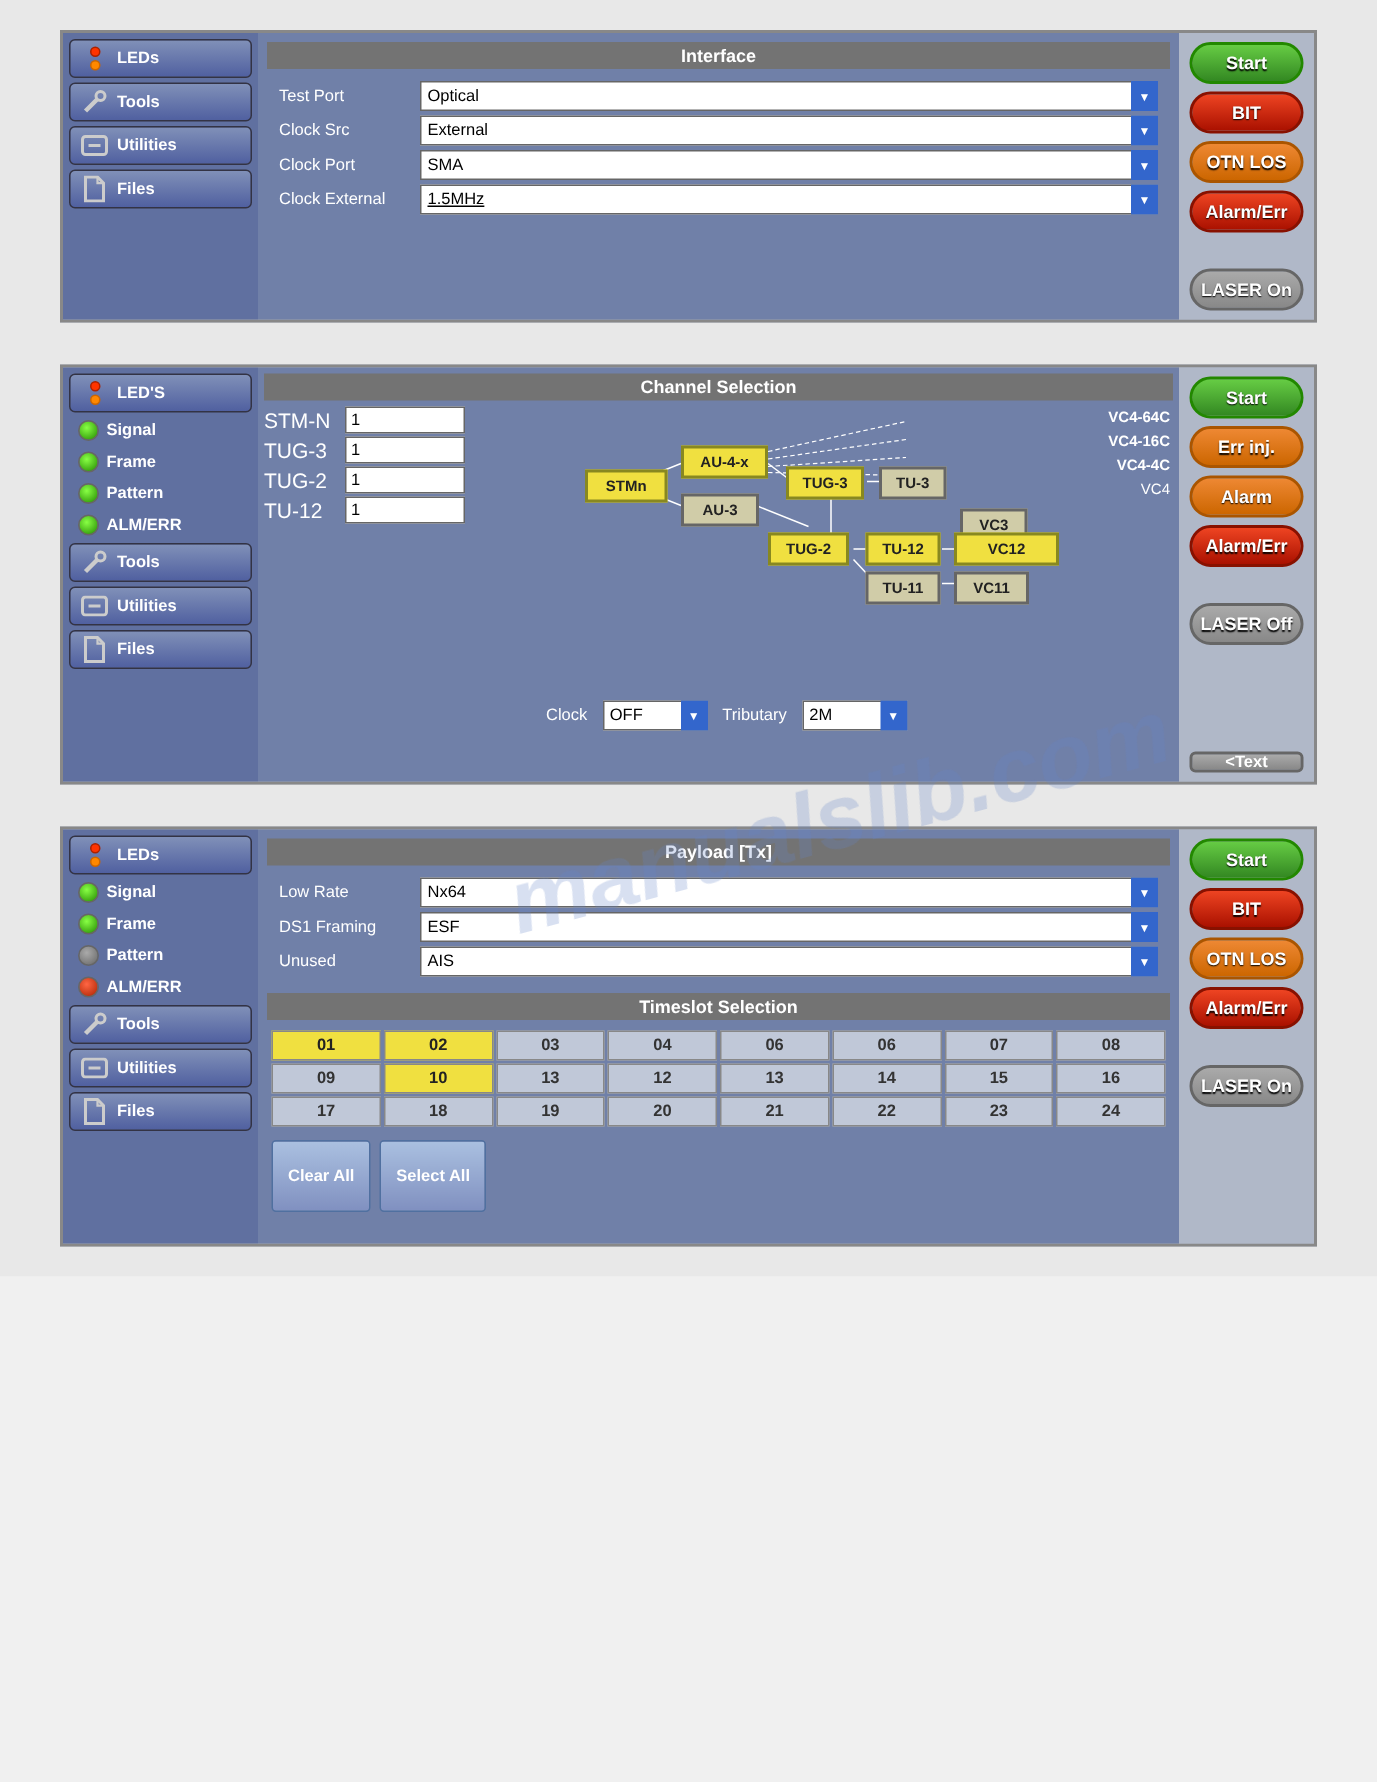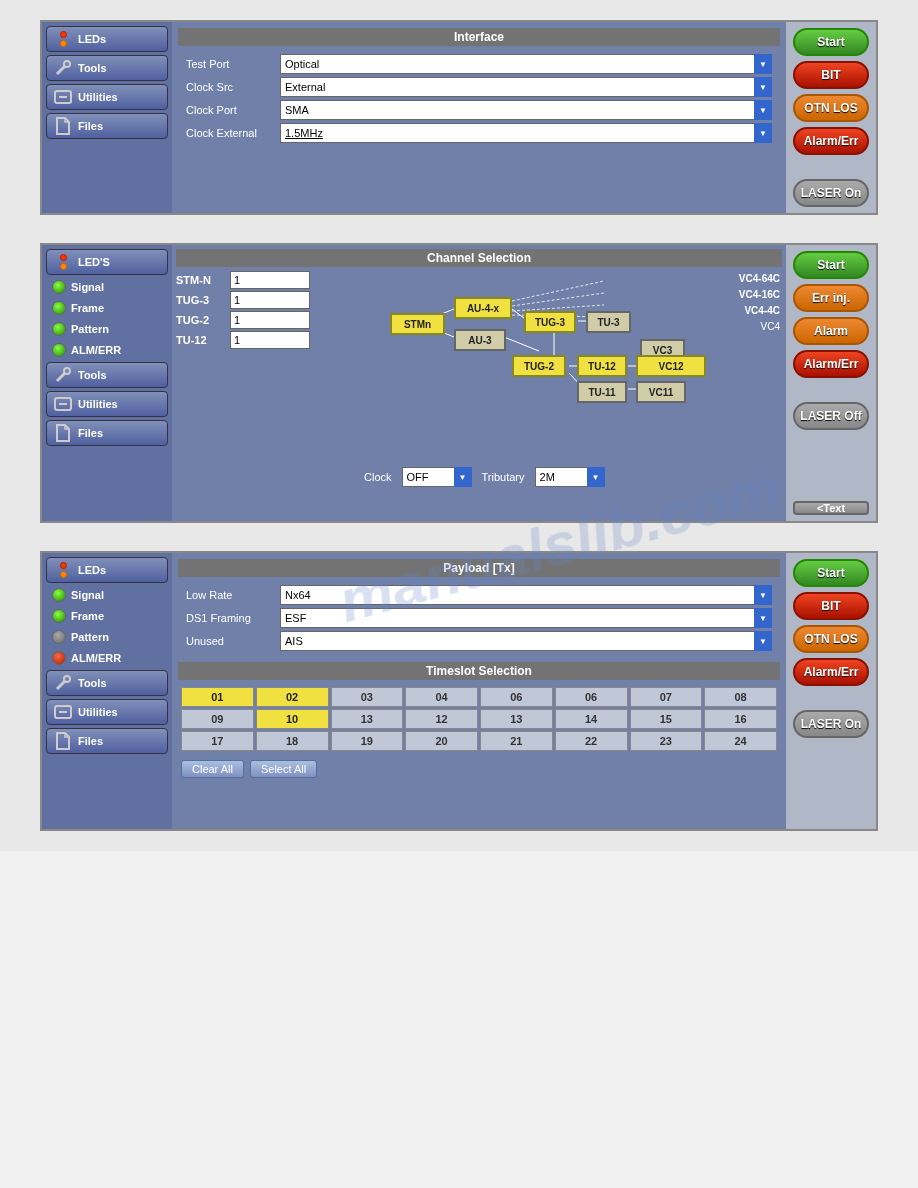--- a/index.html
+++ b/index.html
@@ -203,24 +203,23 @@
       display: flex;
       align-items: center;
       justify-content: center;
       color: white;
       font-size: 8px;
       pointer-events: none;
     }
 
     .ch-label {
       color: white;
-      font-size: 11px;
-      display: flex;
-      align-items: center;
-      font-weight: bold;
+      font-size: 14px;
+      display: flex;
+      align-items: center;
     }
 
     .ch-input {
       height: 18px;
       background: white;
       border: 1px solid #666;
       font-size: 11px;
       padding: 0 3px;
       width: 80px;
     }
@@ -279,25 +278,26 @@
 
     .ts-action-btns {
       display: flex;
       gap: 6px;
       margin-top: 4px;
     }
 
     .ts-btn {
       background: linear-gradient(to bottom, #aac0e0, #8090c0);
       border: 1px solid #5070a0;
-      padding: 2px 10px;
+      padding: 17px 10px;
       font-size: 11px;
       color: white;
       cursor: pointer;
       border-radius: 3px;
+      font-weight: bold;
     }
 
     .watermark {
       position: absolute;
       right: 100px;
       bottom: 60px;
       font-size: 60px;
       color: rgba(100, 130, 200, 0.25);
       font-style: italic;
       font-weight: bold;

